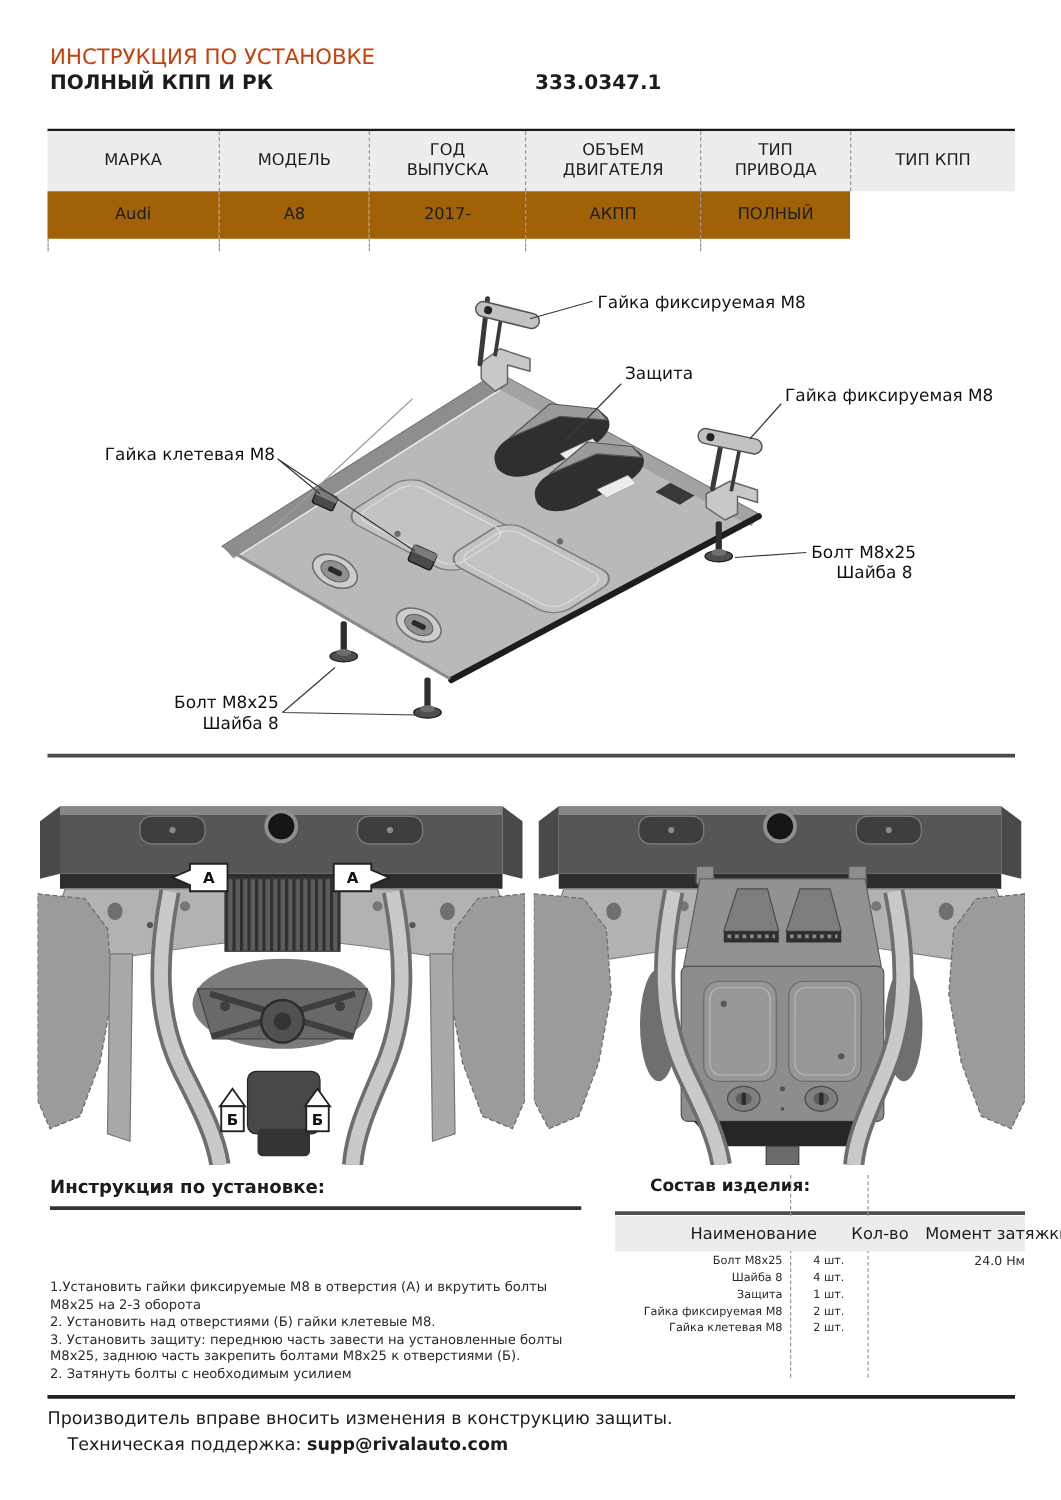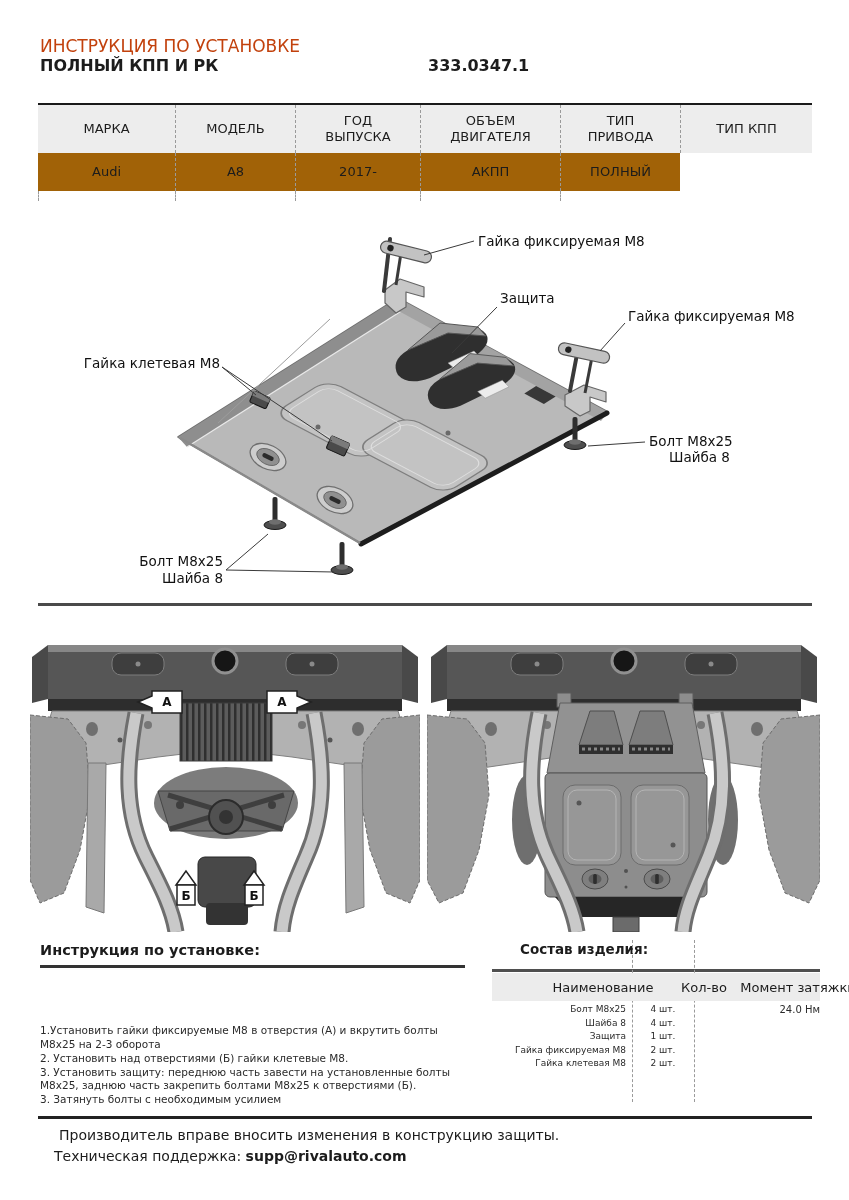--- a/index.html
+++ b/index.html
@@ -49,21 +49,21 @@
   .parts-head .cell { display:flex; align-items:center; justify-content:center; font-size:13px; }
   .parts-rows { position:absolute; left:492px; top:1004px; width:328px; }
   .prow { display:grid; grid-template-columns:140px 62px 126px; height:13.5px; font-size:9px; color:#2a2a2a; }
   .prow .nm { text-align:right; padding-right:6px; }
   .prow .qt { text-align:center; }
   .prow .tq { text-align:right; padding-left:12px; font-size:10px; }
   .pdash { position:absolute; top:940px; height:162px; width:0; border-left:1px dashed #9a9a9a; }
   .pdash1 { left:632px; } .pdash2 { left:694px; }
 
   
-  .foot-1 { position:absolute; left:38px; top:1127px; font-size:14px;margin-left:21px; }
+  .foot-1 { position:absolute; left:38px; top:1127px; font-size:14px; }
   .foot-2 { position:absolute; left:54px; top:1148px; font-size:14px; }
   .foot-2 b { font-weight:bold; }
 </style>
 </head>
 <body>
 
 <div class="page">
 
   <div class="doc-type">ИНСТРУКЦИЯ ПО УСТАНОВКЕ</div>
   <div class="product-title">ПОЛНЫЙ КПП И РК</div>
@@ -315,21 +315,21 @@
     <path d="M288,68 C298,118 300,166 282,210 C270,240 258,262 256,287" stroke="#6e6e6e" stroke-width="17" fill="none"></path>
     <path d="M288,68 C298,118 300,166 282,210 C270,240 258,262 256,287" stroke="#c9c9c9" stroke-width="11" fill="none"></path>
   </svg>
 
   <div class="instr-title">Инструкция по установке:</div>
   <div class="instr-rule"></div>
   <div class="steps">
     <div class="step">1.Установить гайки фиксируемые М8 в отверстия (А) и вкрутить болты М8х25 на 2-3 оборота</div>
     <div class="step">2. Установить над отверстиями (Б) гайки клетевые М8.</div>
     <div class="step">3. Установить защиту: переднюю часть завести на установленные болты М8х25, заднюю часть закрепить болтами М8х25 к отверстиями (Б).</div>
-    <div class="step">3. Затянуть болты с необходимым усилием</div>
+    <div class="step">2. Затянуть болты с необходимым усилием</div>
   </div>
 
   <div class="parts-title">Состав изделия:</div>
   <div class="parts-rule"></div>
   <div class="pdash pdash1"></div>
   <div class="pdash pdash2"></div>
   <div class="parts-head">
     <div class="cell">Наименование</div>
     <div class="cell">Кол-во</div>
     <div class="cell">Момент затяжки</div>

